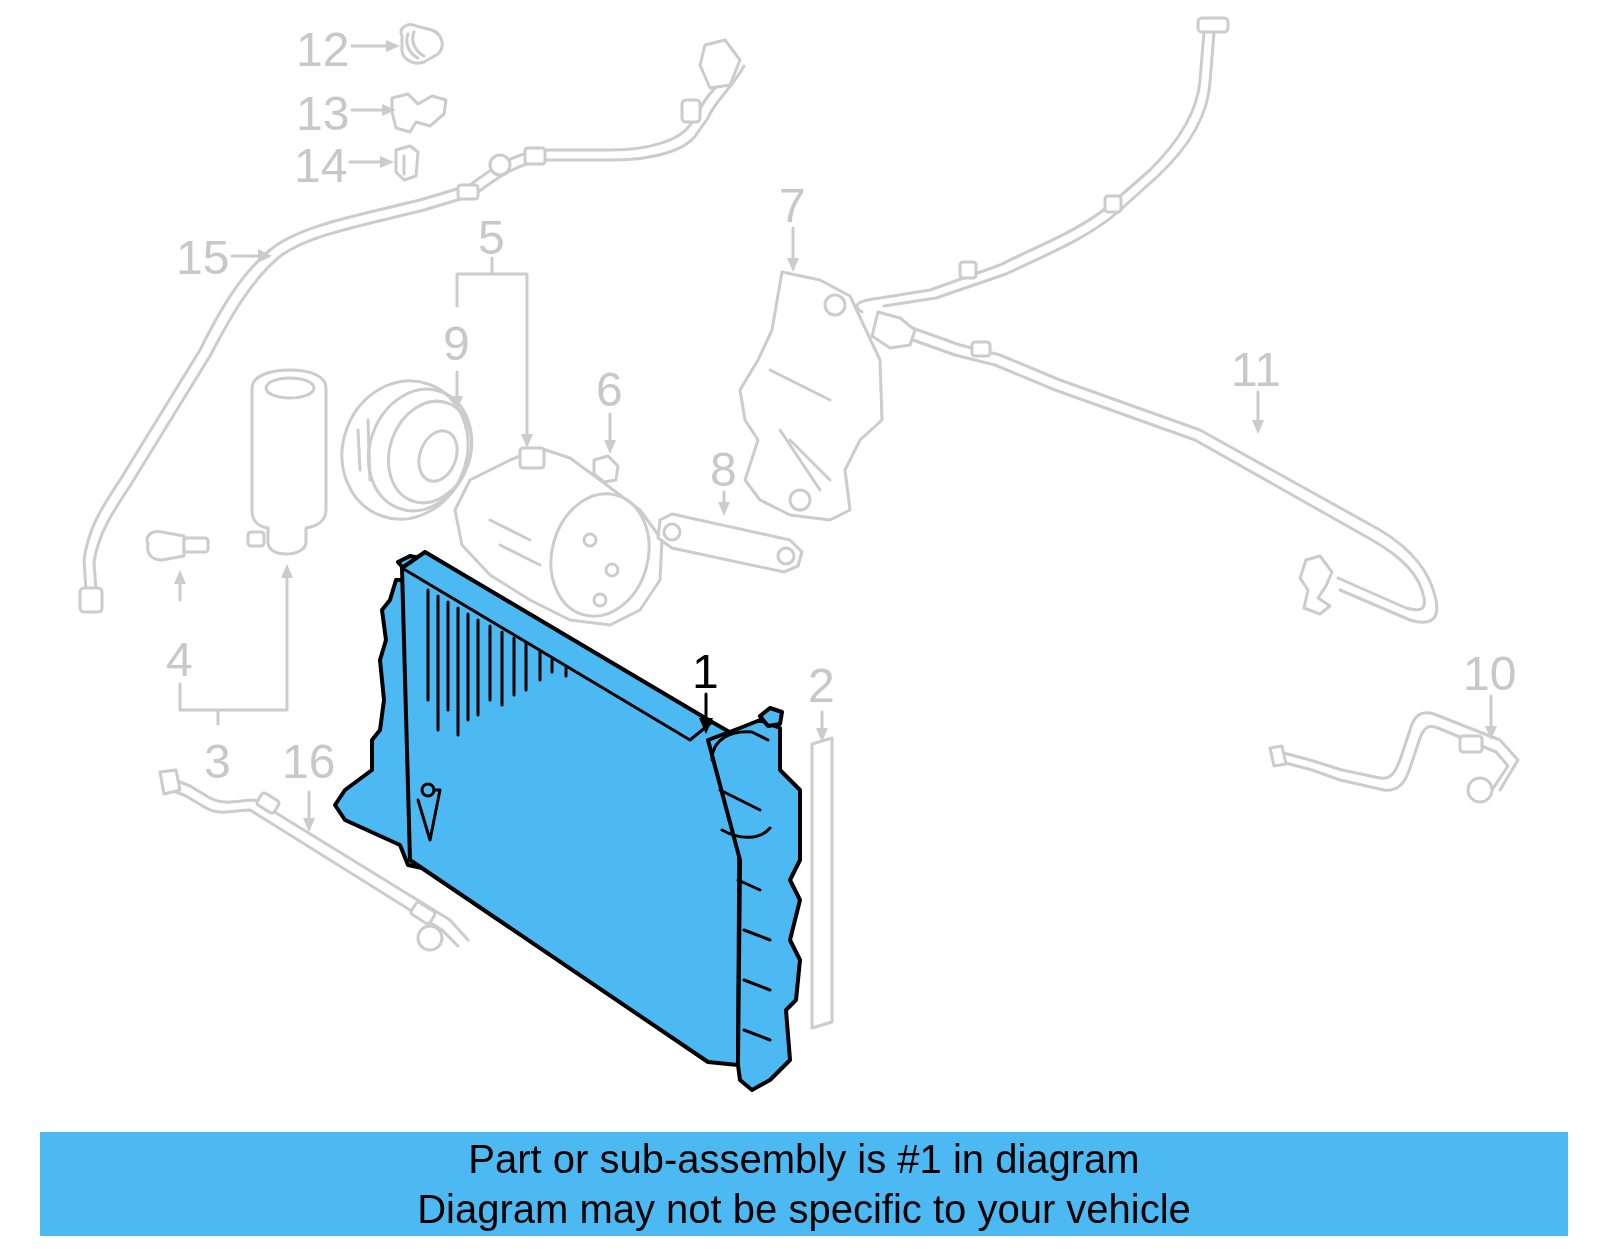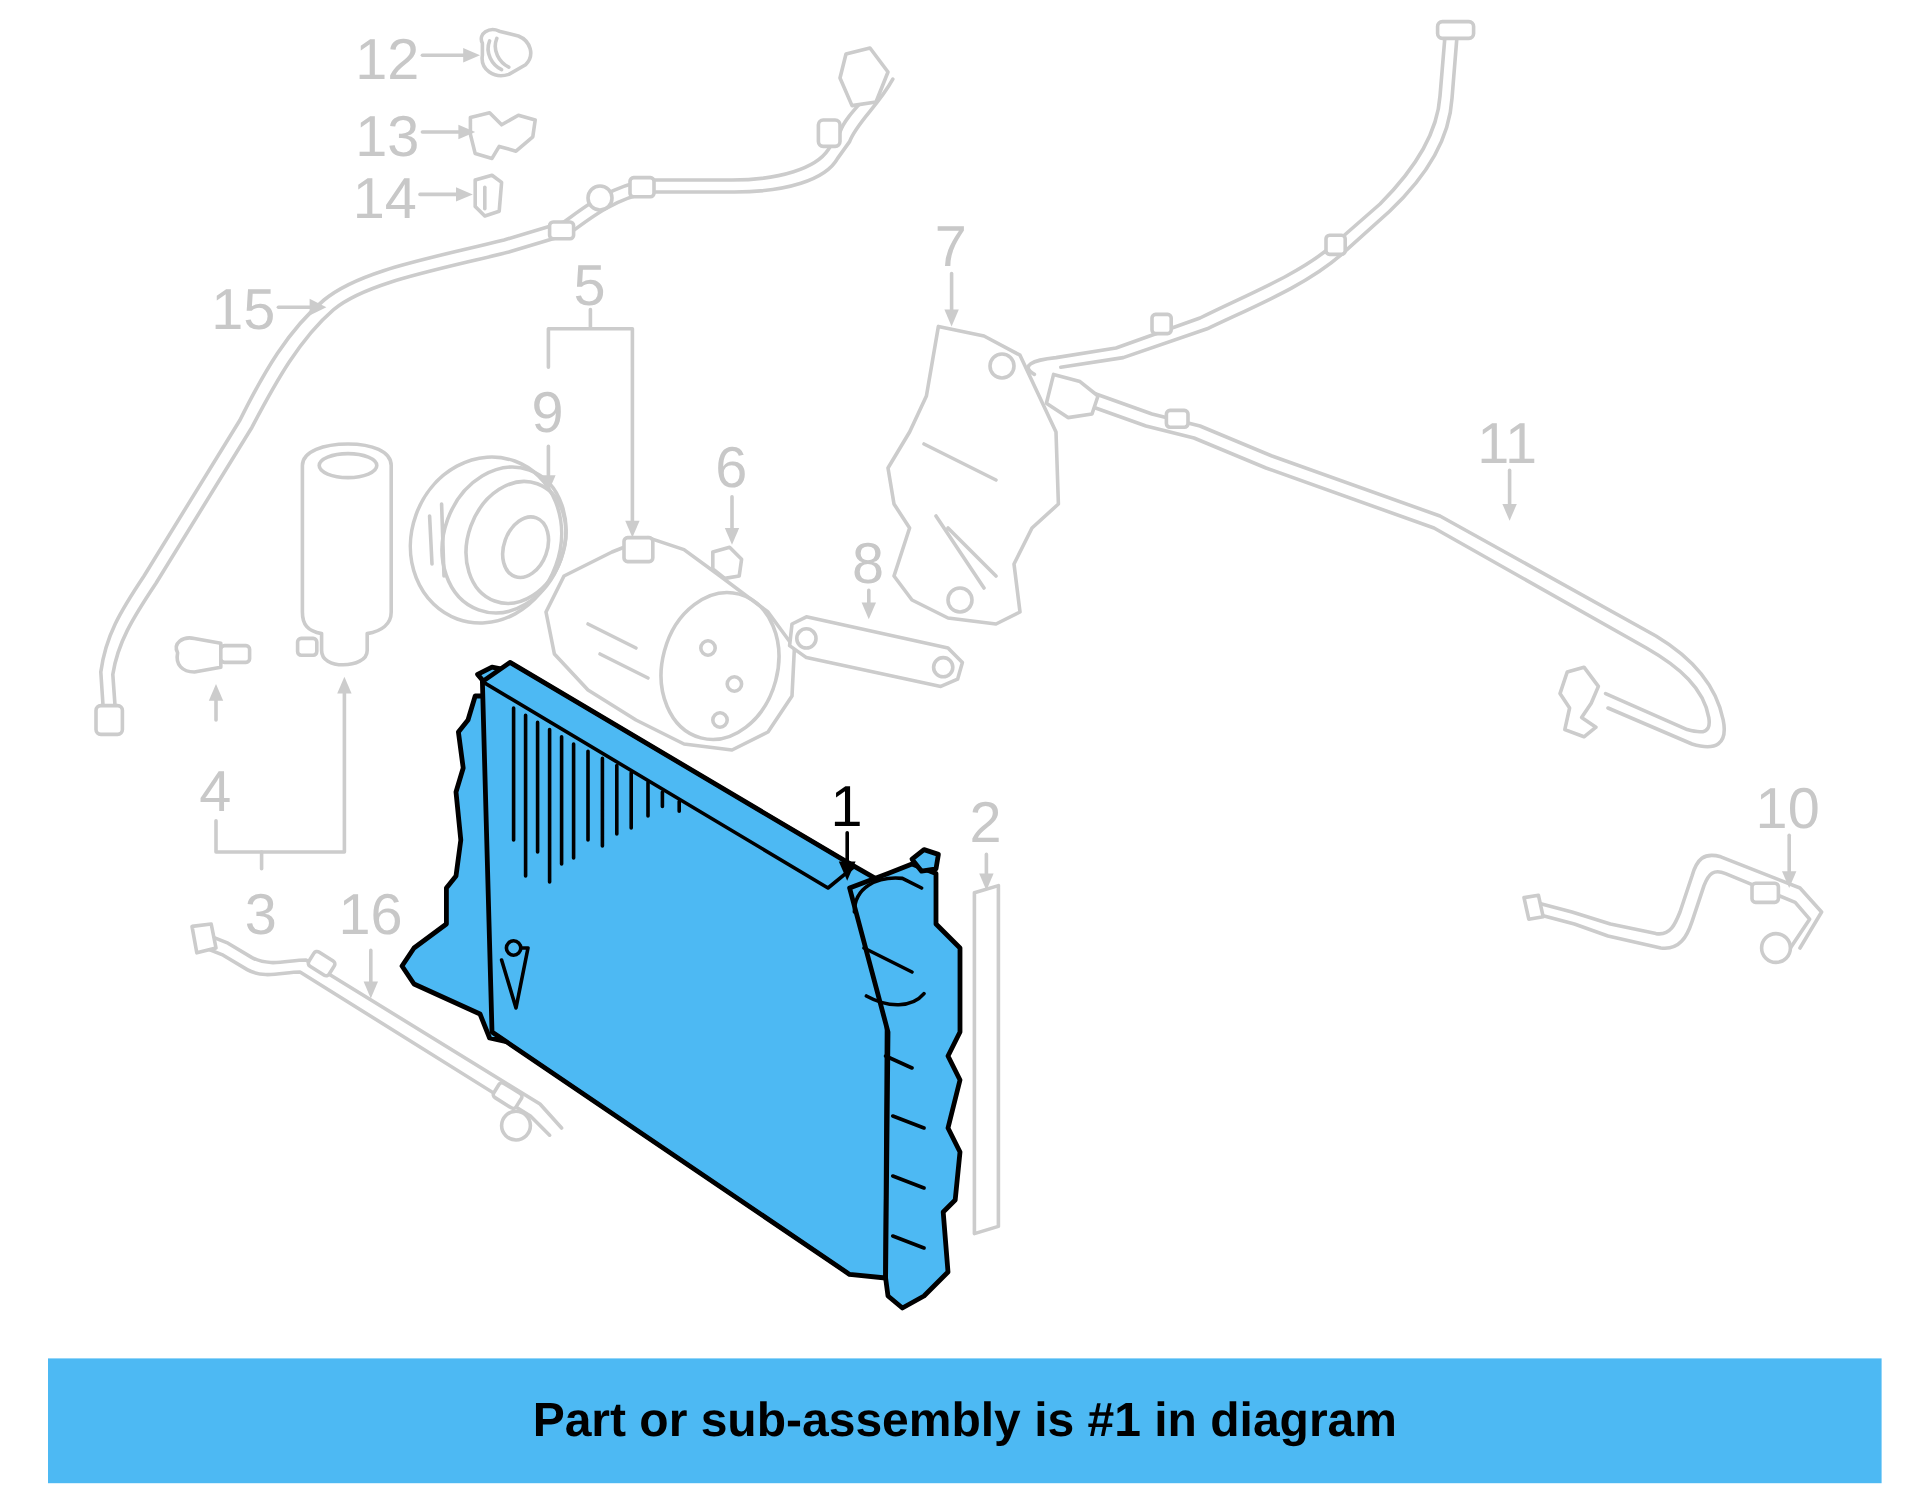--- a/index.html
+++ b/index.html
@@ -6,21 +6,21 @@
   body { width:1600px; height:1249px; position:relative; overflow:hidden; font-family:"Liberation Sans", sans-serif; }
   #diagram { position:absolute; left:0; top:0; width:1600px; height:1249px; }
   .lbl { font-family:"Liberation Sans", sans-serif; font-size:48px; fill:#c8c8c8; }
   .lbl-main { font-family:"Liberation Sans", sans-serif; font-size:48px; fill:#000000; }
   .g { fill:none; stroke:#cccccc; stroke-width:3; stroke-linecap:round; stroke-linejoin:round; }
   .gf { fill:#ffffff; stroke:#cccccc; stroke-width:3; stroke-linejoin:round; }
   .k { fill:none; stroke:#000000; stroke-width:3; stroke-linecap:round; stroke-linejoin:round; }
   .kf { stroke:#000000; stroke-width:4; stroke-linejoin:round; }
   .banner {
     position:absolute; left:40px; top:1132px; width:1528px; height:104px;
-    background:#4db9f3; display:flex; flex-direction:column; align-items:center; justify-content:center;font-weight:bold;
+    background:#4db9f3; display:flex; flex-direction:column; align-items:center; justify-content:center;
   }
   .banner-line { font-family:"Liberation Sans", sans-serif; font-size:40px; color:#000000; line-height:50px; white-space:nowrap; }
 </style>
 </head>
 <body>
 
 <svg id="diagram" viewBox="0 0 1600 1249" xmlns="http://www.w3.org/2000/svg">
 
   <g>
     <path class="g" d="M738,60 C725,80 705,95 700,110 L690,125 C680,140 650,150 610,150 L540,150 C510,155 490,170 470,185 L420,200 C360,215 300,225 270,250 C240,275 220,310 200,350 L120,480 C100,510 88,530 84,560 L86,590"></path>
@@ -211,13 +211,14 @@
   <text class="lbl" x="1463" y="690">10</text>
   <text class="lbl" x="166" y="676">4</text>
   <text class="lbl" x="204" y="778">3</text>
   <text class="lbl" x="282" y="778">16</text>
   <text class="lbl" x="808" y="702">2</text>
   <text class="lbl-main" x="692" y="688">1</text>
 </svg>
 
 <div class="banner">
   <div class="banner-line">Part or sub-assembly is #1 in diagram</div>
+  <div class="banner-line">Diagram may not be specific to your vehicle</div>
 </div>
 
 </body></html>

